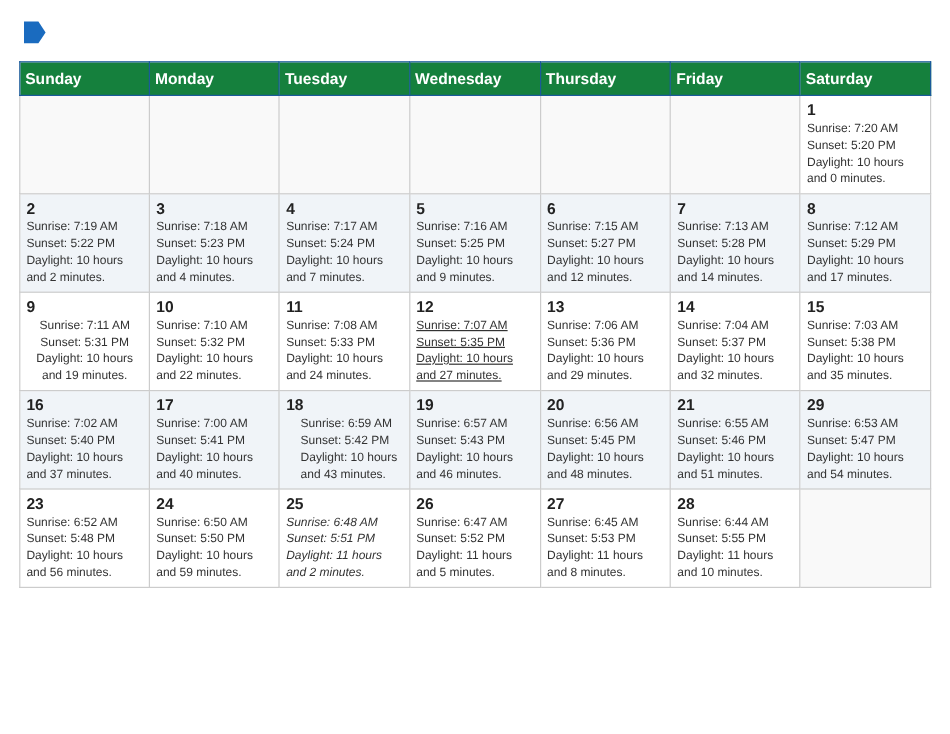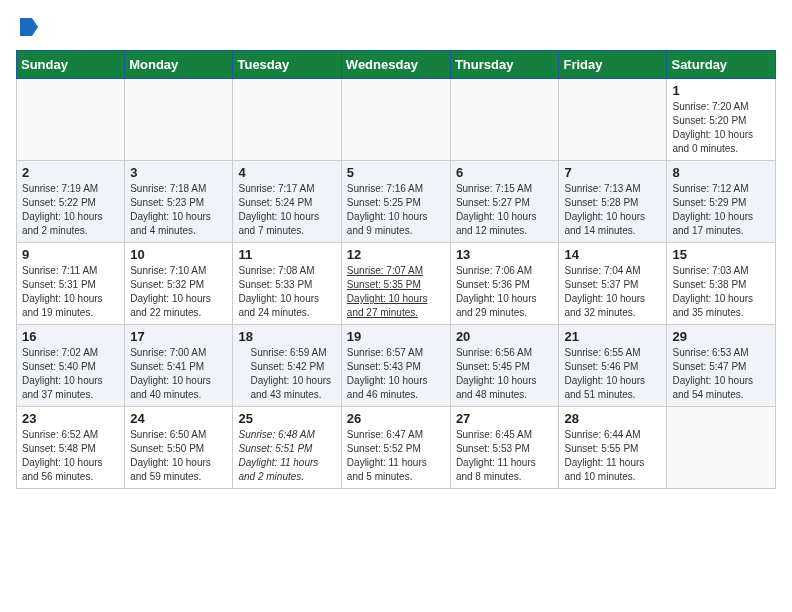--- a/index.html
+++ b/index.html
@@ -178,21 +178,21 @@
           <span class="day-num">8</span>
           <div class="day-info" style="white-space: pre-line;">Sunrise: 7:12 AM
 Sunset: 5:29 PM
 Daylight: 10 hours
 and 17 minutes.</div>
         </td>
       </tr>
       <tr>
         <td>
           <span class="day-num">9</span>
-          <div class="day-info" style="white-space: pre-line;">Sunrise: 7:11 AM
+          <div class="day-info" style="white-space: pre-line; text-align: center;">Sunrise: 7:11 AM
 Sunset: 5:31 PM
 Daylight: 10 hours
 and 19 minutes.</div>
         </td>
         <td>
           <span class="day-num">10</span>
           <div class="day-info" style="white-space: pre-line;">Sunrise: 7:10 AM
 Sunset: 5:32 PM
 Daylight: 10 hours
 and 22 minutes.</div>

